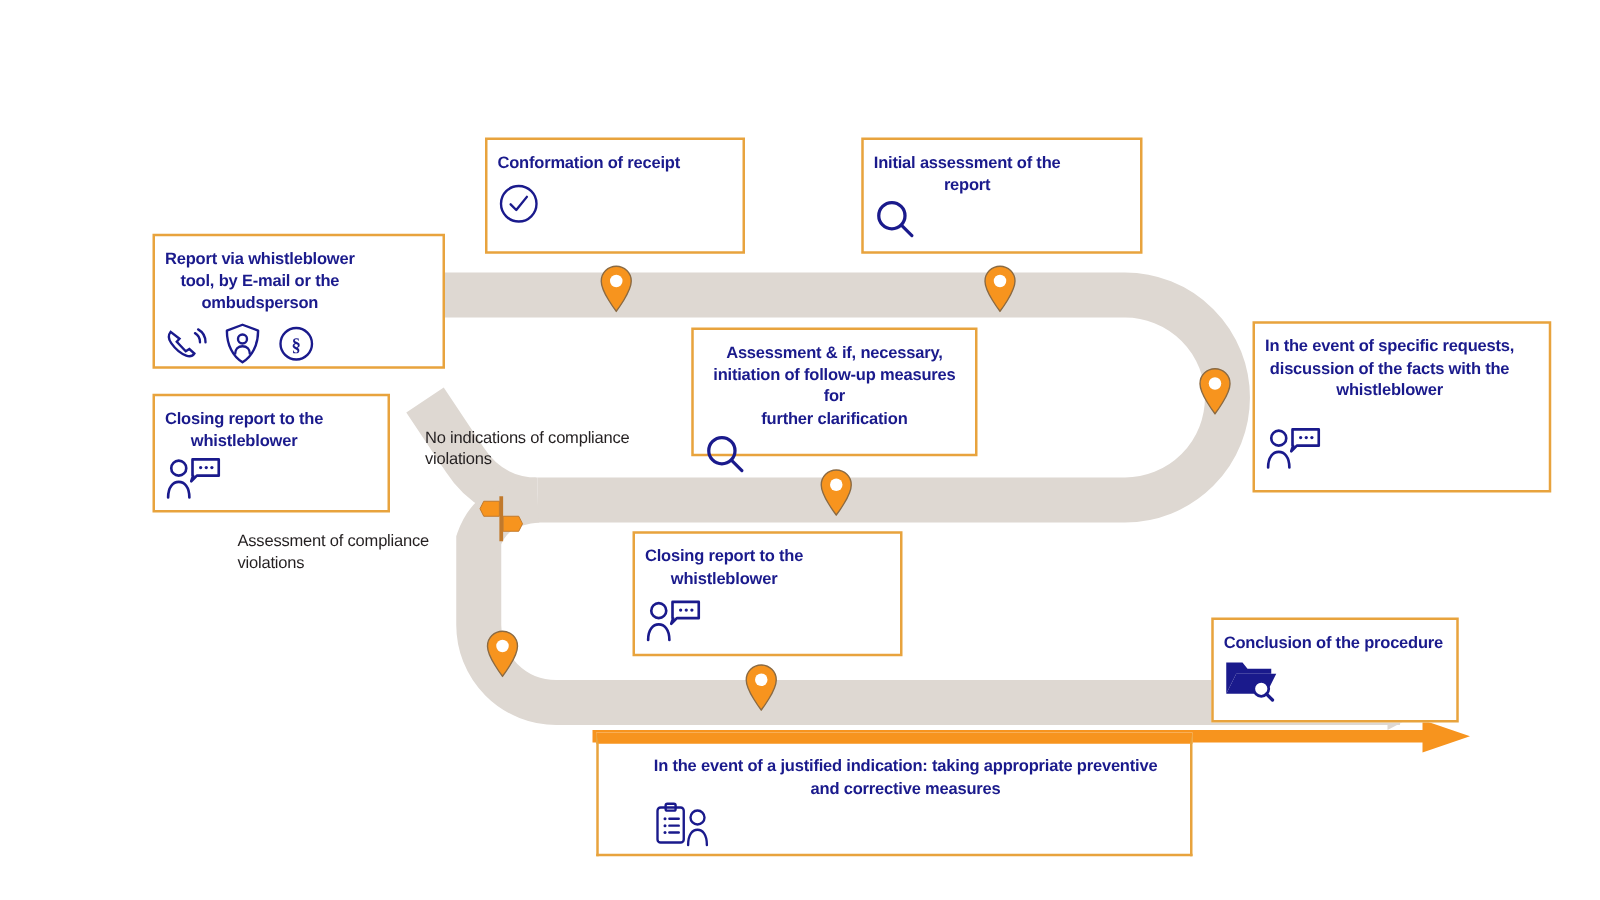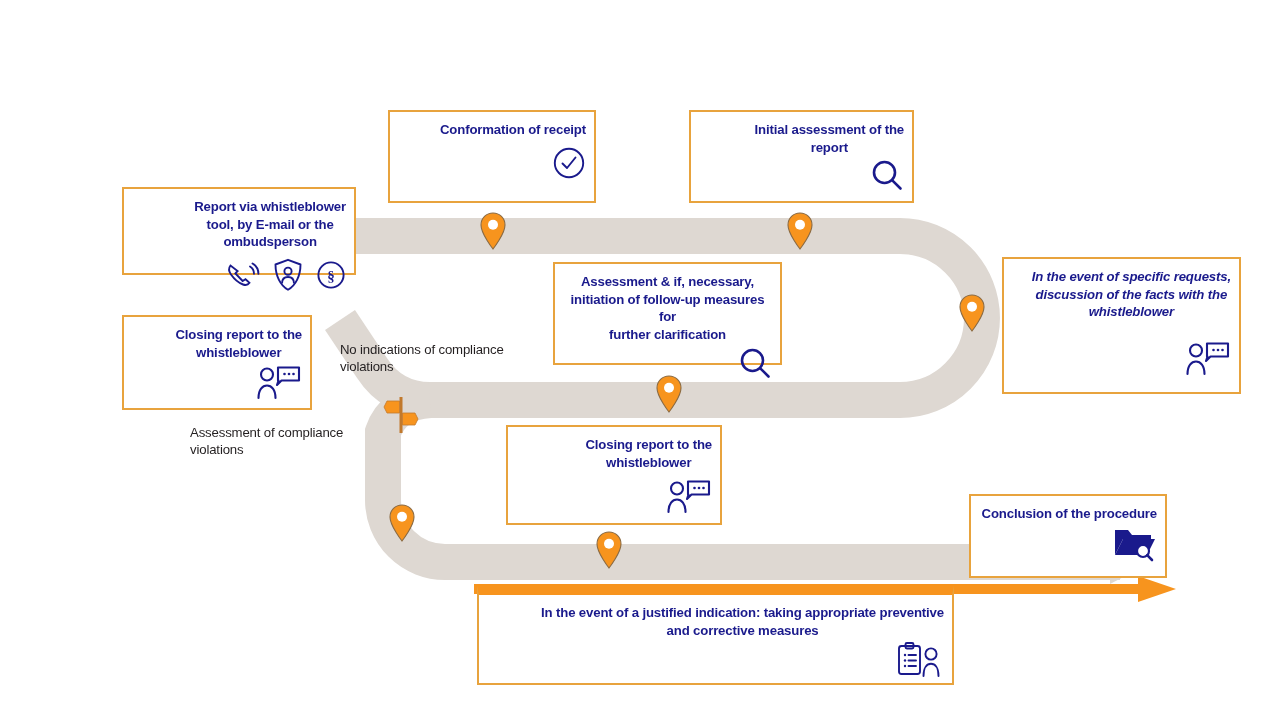--- a/index.html
+++ b/index.html
@@ -12,21 +12,21 @@
   #stage{position:relative;width:1280px;height:720px;background:#ffffff;}
   #roadsvg{position:absolute;left:0;top:0;width:1280px;height:720px;}
 
   .box{
     position:absolute;
     background:#ffffff;
     border:2px solid #E8A33D;
     box-sizing:border-box;
     display:flex;
     flex-direction:column;
-    align-items:flex-end;
+    align-items:flex-start;
     justify-content:flex-start;
     padding:9px 8px 6px 8px;
     z-index:6;
   }
   .box .title{
     color:#1A1A8C;
     font-weight:bold;
     font-size:13.2px;
     line-height:1.33;
     text-align:center;
@@ -130,21 +130,21 @@
   </div>
 
   <div class="signpost" style="left:384px;top:396px;">
     <svg width="36" height="38" viewBox="0 0 36 38">
       <rect x="15.5" y="1" width="3" height="36" fill="#C1792C"></rect>
       <path d="M15.5 5 L15.5 17 L3 17 L0 11 L3 5 Z" fill="#F7941E" stroke="#C1792C" stroke-width="0.8"></path>
       <path d="M18.5 17 L18.5 29 L31 29 L34 23 L31 17 Z" fill="#F7941E" stroke="#C1792C" stroke-width="0.8"></path>
     </svg>
   </div>
 
-  <div class="box" style="left:122px;top:187px;width:234px;height:88px;">
+  <div class="box" style="left:122px;top:187px;width:234px;height:108px;">
     <div class="title">Report via whistleblower
 tool, by E-mail or the
 ombudsperson</div>
     <div class="iconrow">
       <span>
         <svg width="34" height="30" viewBox="0 0 34 30" fill="none" stroke="#1A1A8C" stroke-width="1.9" stroke-linecap="round">
           <path d="M4.5 5.5 C2.5 8 2.5 11 5 14.5 C8.5 19.5 13 23 17 24.5 C20 25.6 22 25 23.5 22.8 L19.5 19.2 L16.6 21 L9.4 13.4 L11.6 11 Z"></path>
           <path d="M24 6.5 C26.5 8 28 10.8 28 13.8"></path>
           <path d="M26.5 3.5 C30.2 5.6 32.4 9.5 32.4 13.8"></path>
         </svg>
@@ -183,21 +183,21 @@
     <div class="iconrow" style="margin-top:2px;">
       <span>
         <svg width="34" height="34" viewBox="0 0 34 34" fill="none" stroke="#1A1A8C" stroke-width="2.6" stroke-linecap="round">
           <circle cx="14.5" cy="14.5" r="10.5"></circle>
           <path d="M22.3 22.3 L30.5 30.5"></path>
         </svg>
       </span>
     </div>
   </div>
 
-  <div class="box" style="left:1002px;top:257px;width:239px;height:137px;font-style:italic;">
+  <div class="box" style="left:1002px;top:257px;width:239px;height:137px;">
     <div class="title">In the event of specific requests,
 discussion of the facts with the
 whistleblower</div>
     <div class="iconrow" style="margin-top:20px;">
       <span>
         <svg width="46" height="36" viewBox="0 0 46 36" fill="none" stroke="#1A1A8C" stroke-width="2.1" stroke-linecap="round" stroke-linejoin="round">
           <circle cx="11" cy="9.5" r="6"></circle>
           <path d="M2.5 33 C2.5 24.5 6.5 20.5 11 20.5 C15.5 20.5 19.5 24.5 19.5 33"></path>
           <path d="M22 2.5 L43 2.5 L43 15.5 L25.5 15.5 L21 20 L22.5 15.5 L22 15.5 Z"></path>
           <circle cx="28.5" cy="9" r="1.3" fill="#1A1A8C" stroke="none"></circle>

